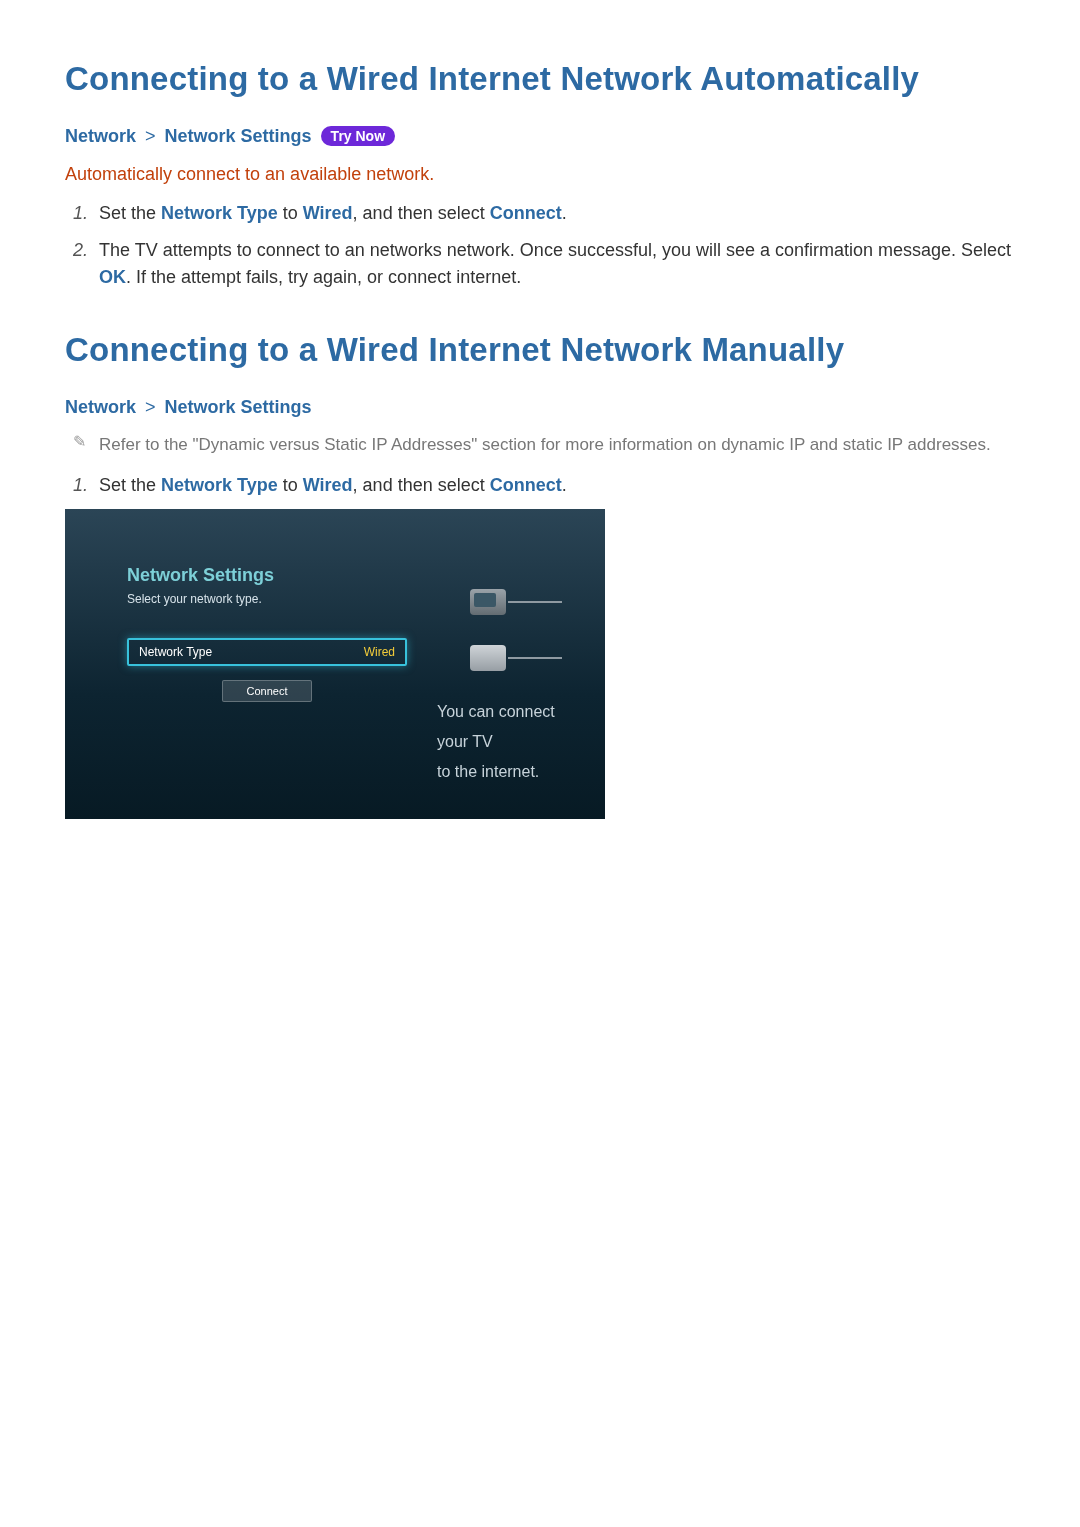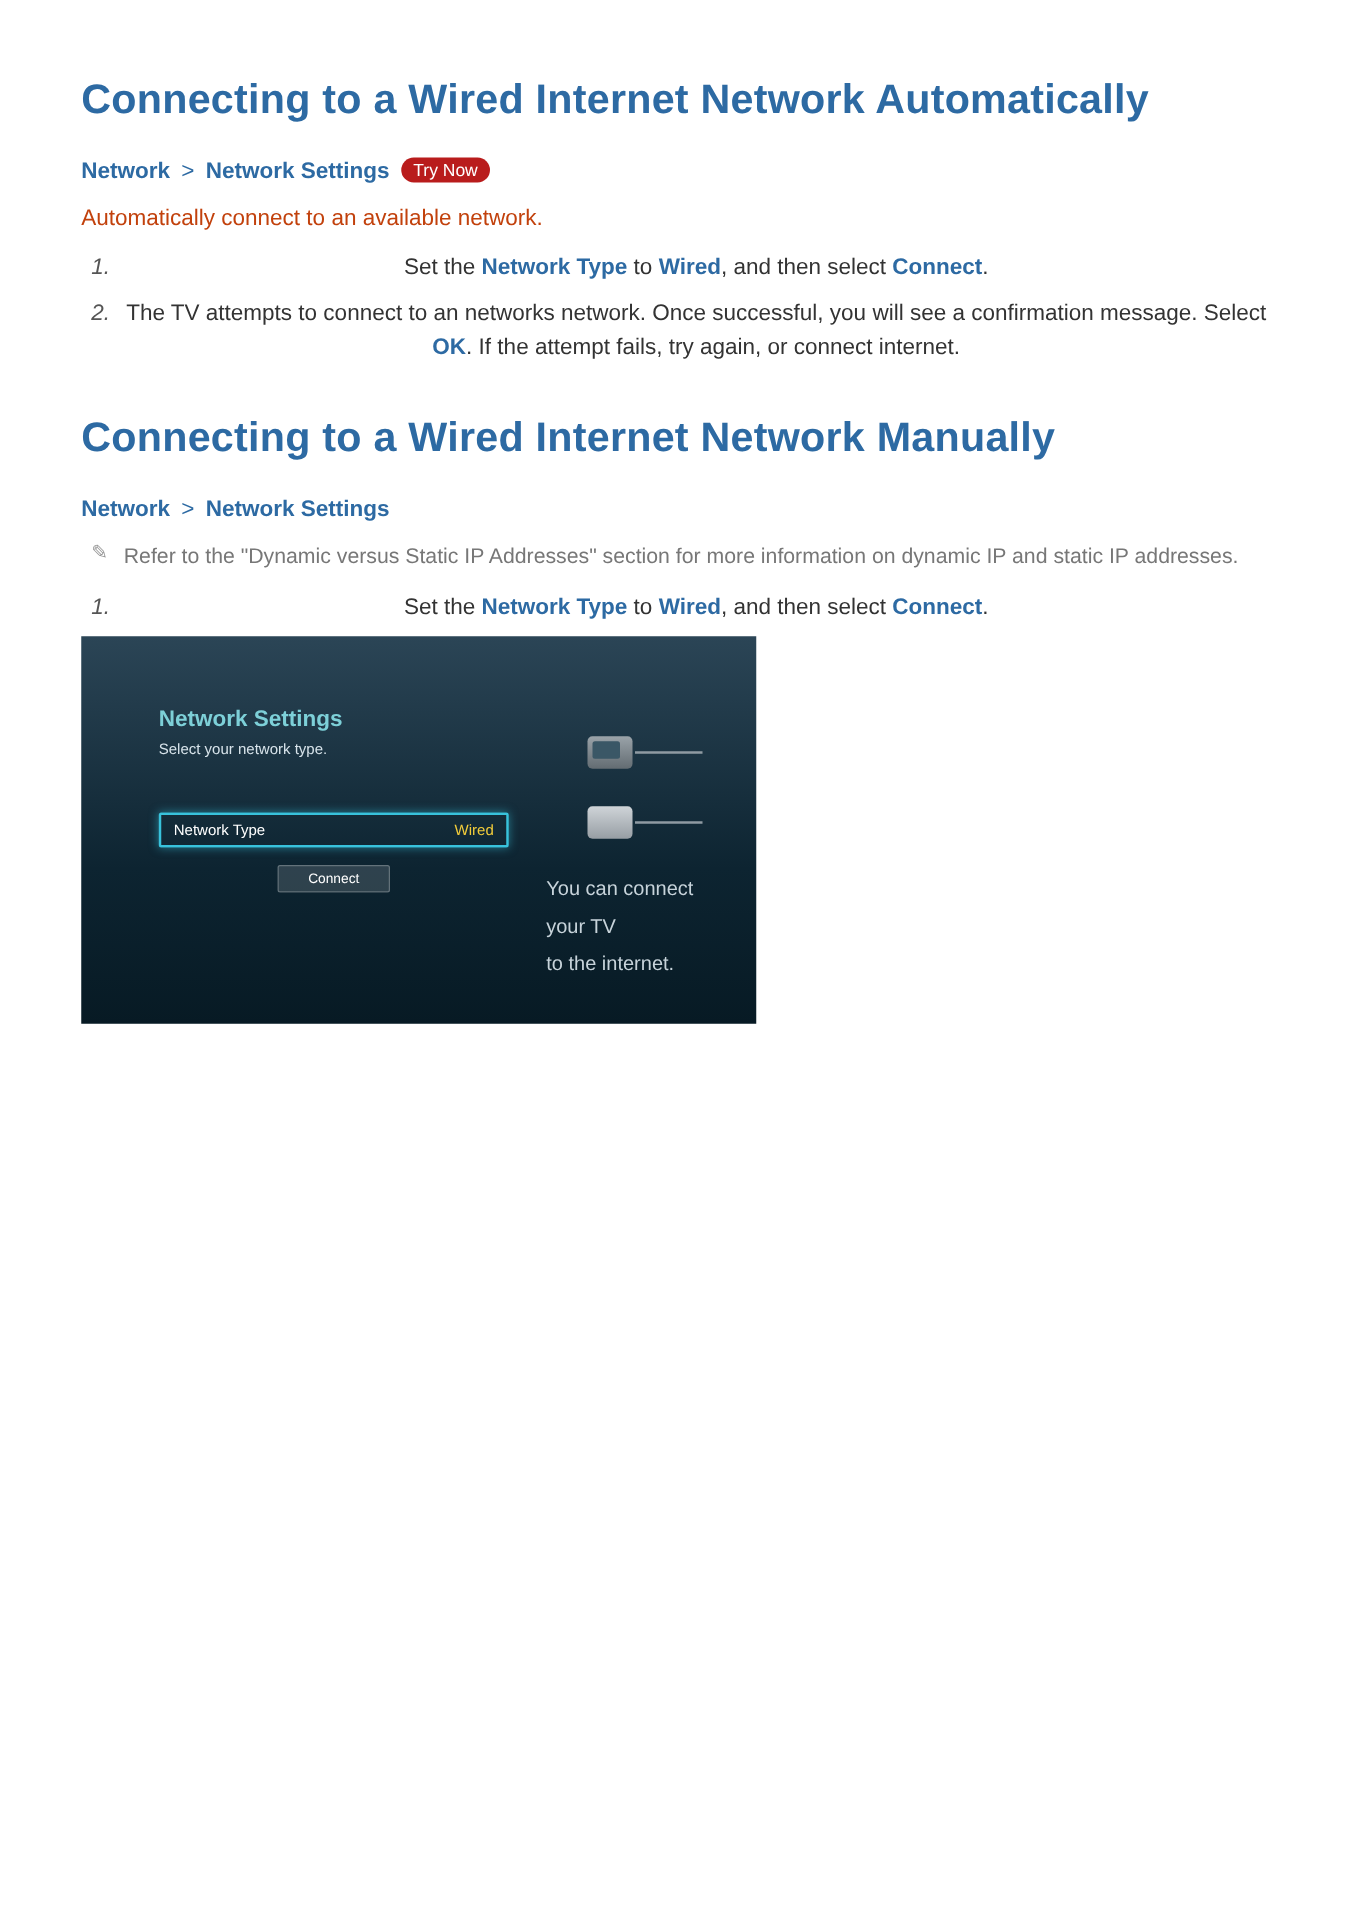--- a/index.html
+++ b/index.html
@@ -23,24 +23,24 @@
     color: #2d6aa3;
     margin-bottom: 14px;
   }
   .breadcrumb .sep {
     color: #2d6aa3;
     margin: 0 4px;
     font-weight: normal;
   }
   .try-now {
     display: inline-block;
-    background: #b91c1c;
+    background: #6d28d9;
     color: #fff;
     font-size: 14px;
-    font-weight: normal;
+    font-weight: bold;
     padding: 2px 10px;
     border-radius: 11px;
     margin-left: 4px;
     vertical-align: 1px;
   }
   p.body-text {
     font-size: 18px;
     line-height: 1.5;
     color: #c2410c;
     margin-bottom: 12px;
@@ -55,21 +55,21 @@
     margin-bottom: 10px;
     font-size: 18px;
     line-height: 1.5;
   }
   ol.steps li .num {
     font-style: italic;
     color: #555;
     width: 26px;
     flex-shrink: 0;
   }
-  ol.steps li .content { flex: 1; text-align: center; }
+  ol.steps li .content { flex: 1; }
   .hl { color: #2d6aa3; font-weight: bold; }
   .section2 { margin-top: 40px; }
   .note-row {
     display: flex;
     align-items: flex-start;
     margin: 10px 0 14px 8px;
     color: #777;
   }
   .note-row .pencil {
     width: 26px;
@@ -96,21 +96,21 @@
   .tv-left { width: 280px; }
   .tv-title {
     color: #7dd0d8;
     font-size: 18px;
     font-weight: bold;
     margin-bottom: 6px;
   }
   .tv-sub {
     color: #d7e3ea;
     font-size: 12px;
-    margin-bottom: 44px;
+    margin-bottom: 32px;
   }
   .tv-select {
     border: 2px solid #38c2dc;
     border-radius: 2px;
     height: 28px;
     display: flex;
     align-items: center;
     justify-content: space-between;
     padding: 0 10px;
     font-size: 12px;

